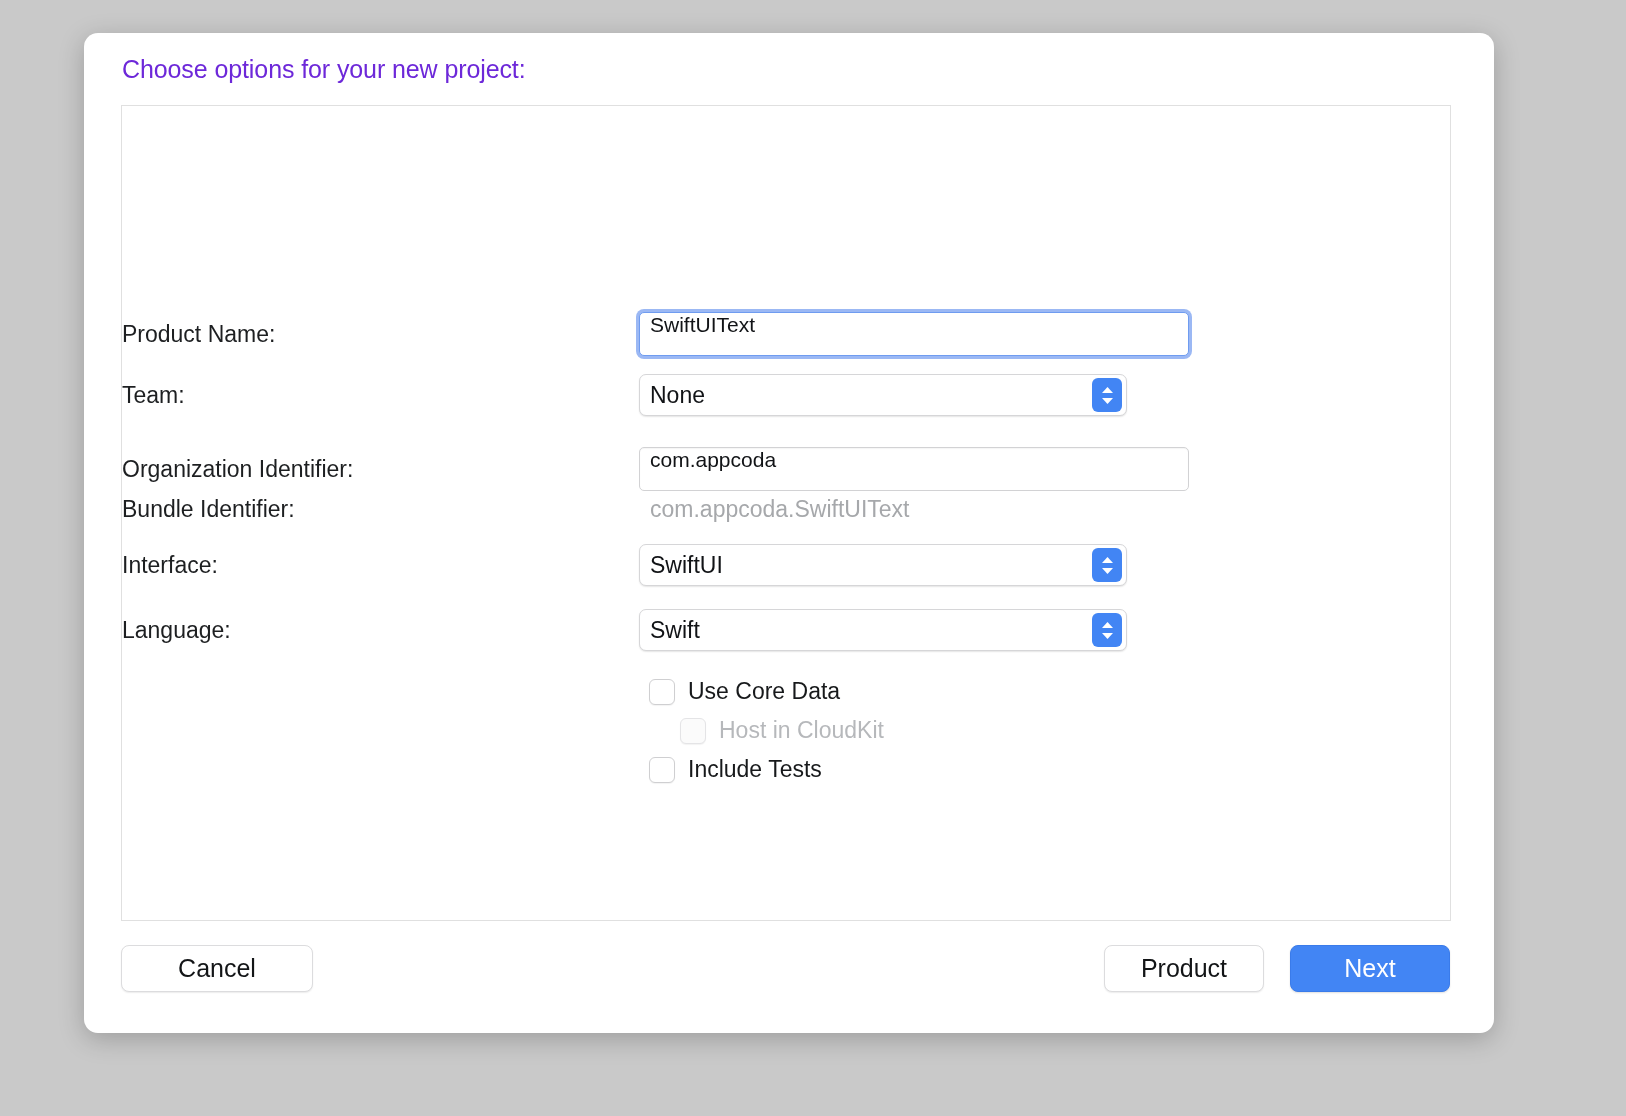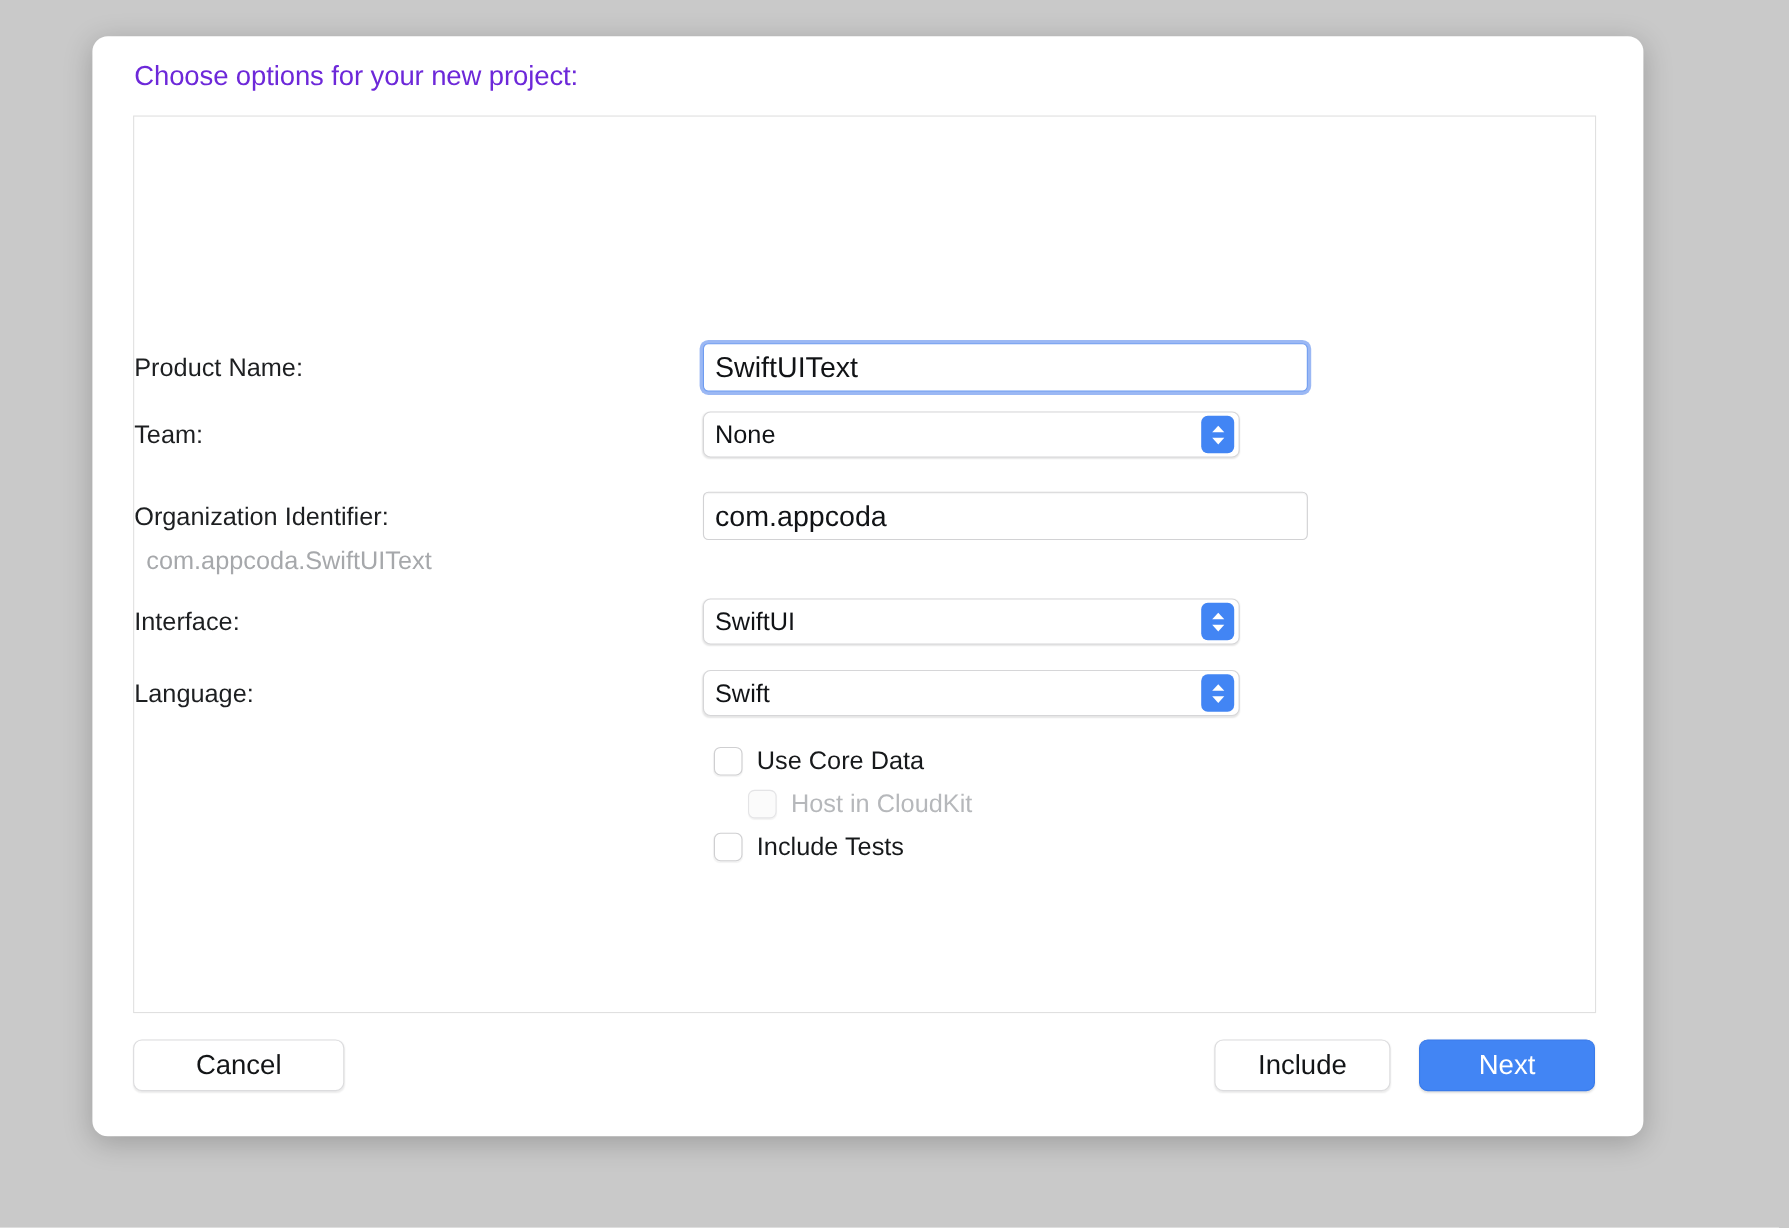--- a/index.html
+++ b/index.html
@@ -77,23 +77,23 @@
 
   
   .textfield {
     position: relative;
     width: 550px;
     height: 44px;
     background: #ffffff;
     border: 1px solid #d2d2d4;
     border-radius: 5px;
     display: flex;
-    align-items: center;
+    align-items: flex-start;
     padding: 0 10px;
-    font-size: 26px;
+    font-size: 21px;
     color: #111316;
     box-shadow: inset 0 1px 1px rgba(0,0,0,0.045);
   }
 
   .textfield.focused {
     border: 1px solid #6f9cf0;
     box-shadow: 0 0 0 3px #9bb8f4;
   }
 
   
@@ -230,20 +230,21 @@
       </div>
 
       <div class="row" style="top:340px;">
         <div class="row-label">Organization Identifier:</div>
         <div class="textfield">
           <span>com.appcoda</span>
         </div>
       </div>
 
       <div class="row" style="top:380px;">
+        <div class="row-label">Bundle Identifier:</div>
         <div class="static-value">com.appcoda.SwiftUIText</div>
       </div>
 
       <div class="row" style="top:436px;">
         <div class="row-label">Interface:</div>
         <div class="popup">
           <span>SwiftUI</span>
           <span class="stepper">
             <svg width="17" height="21" viewBox="0 0 17 21">
               <path d="M8.5 2 L14 8 L3 8 Z" fill="#ffffff"></path>
@@ -279,17 +280,17 @@
       <div class="cbrow" style="left:499px; top:650px;">
         <span class="checkbox"></span>
         <span class="cblabel">Include Tests</span>
       </div>
 
     </div>
   </div>
 
   <div class="btn btn-plain" id="btn-cancel">Cancel</div>
 
-  <div class="btn btn-plain" id="btn-previous">Include</div>
+  <div class="btn btn-plain" id="btn-previous">Product</div>
 
   <div class="btn btn-primary" id="btn-next">Next</div>
 
 </div>
 
 </body></html>

